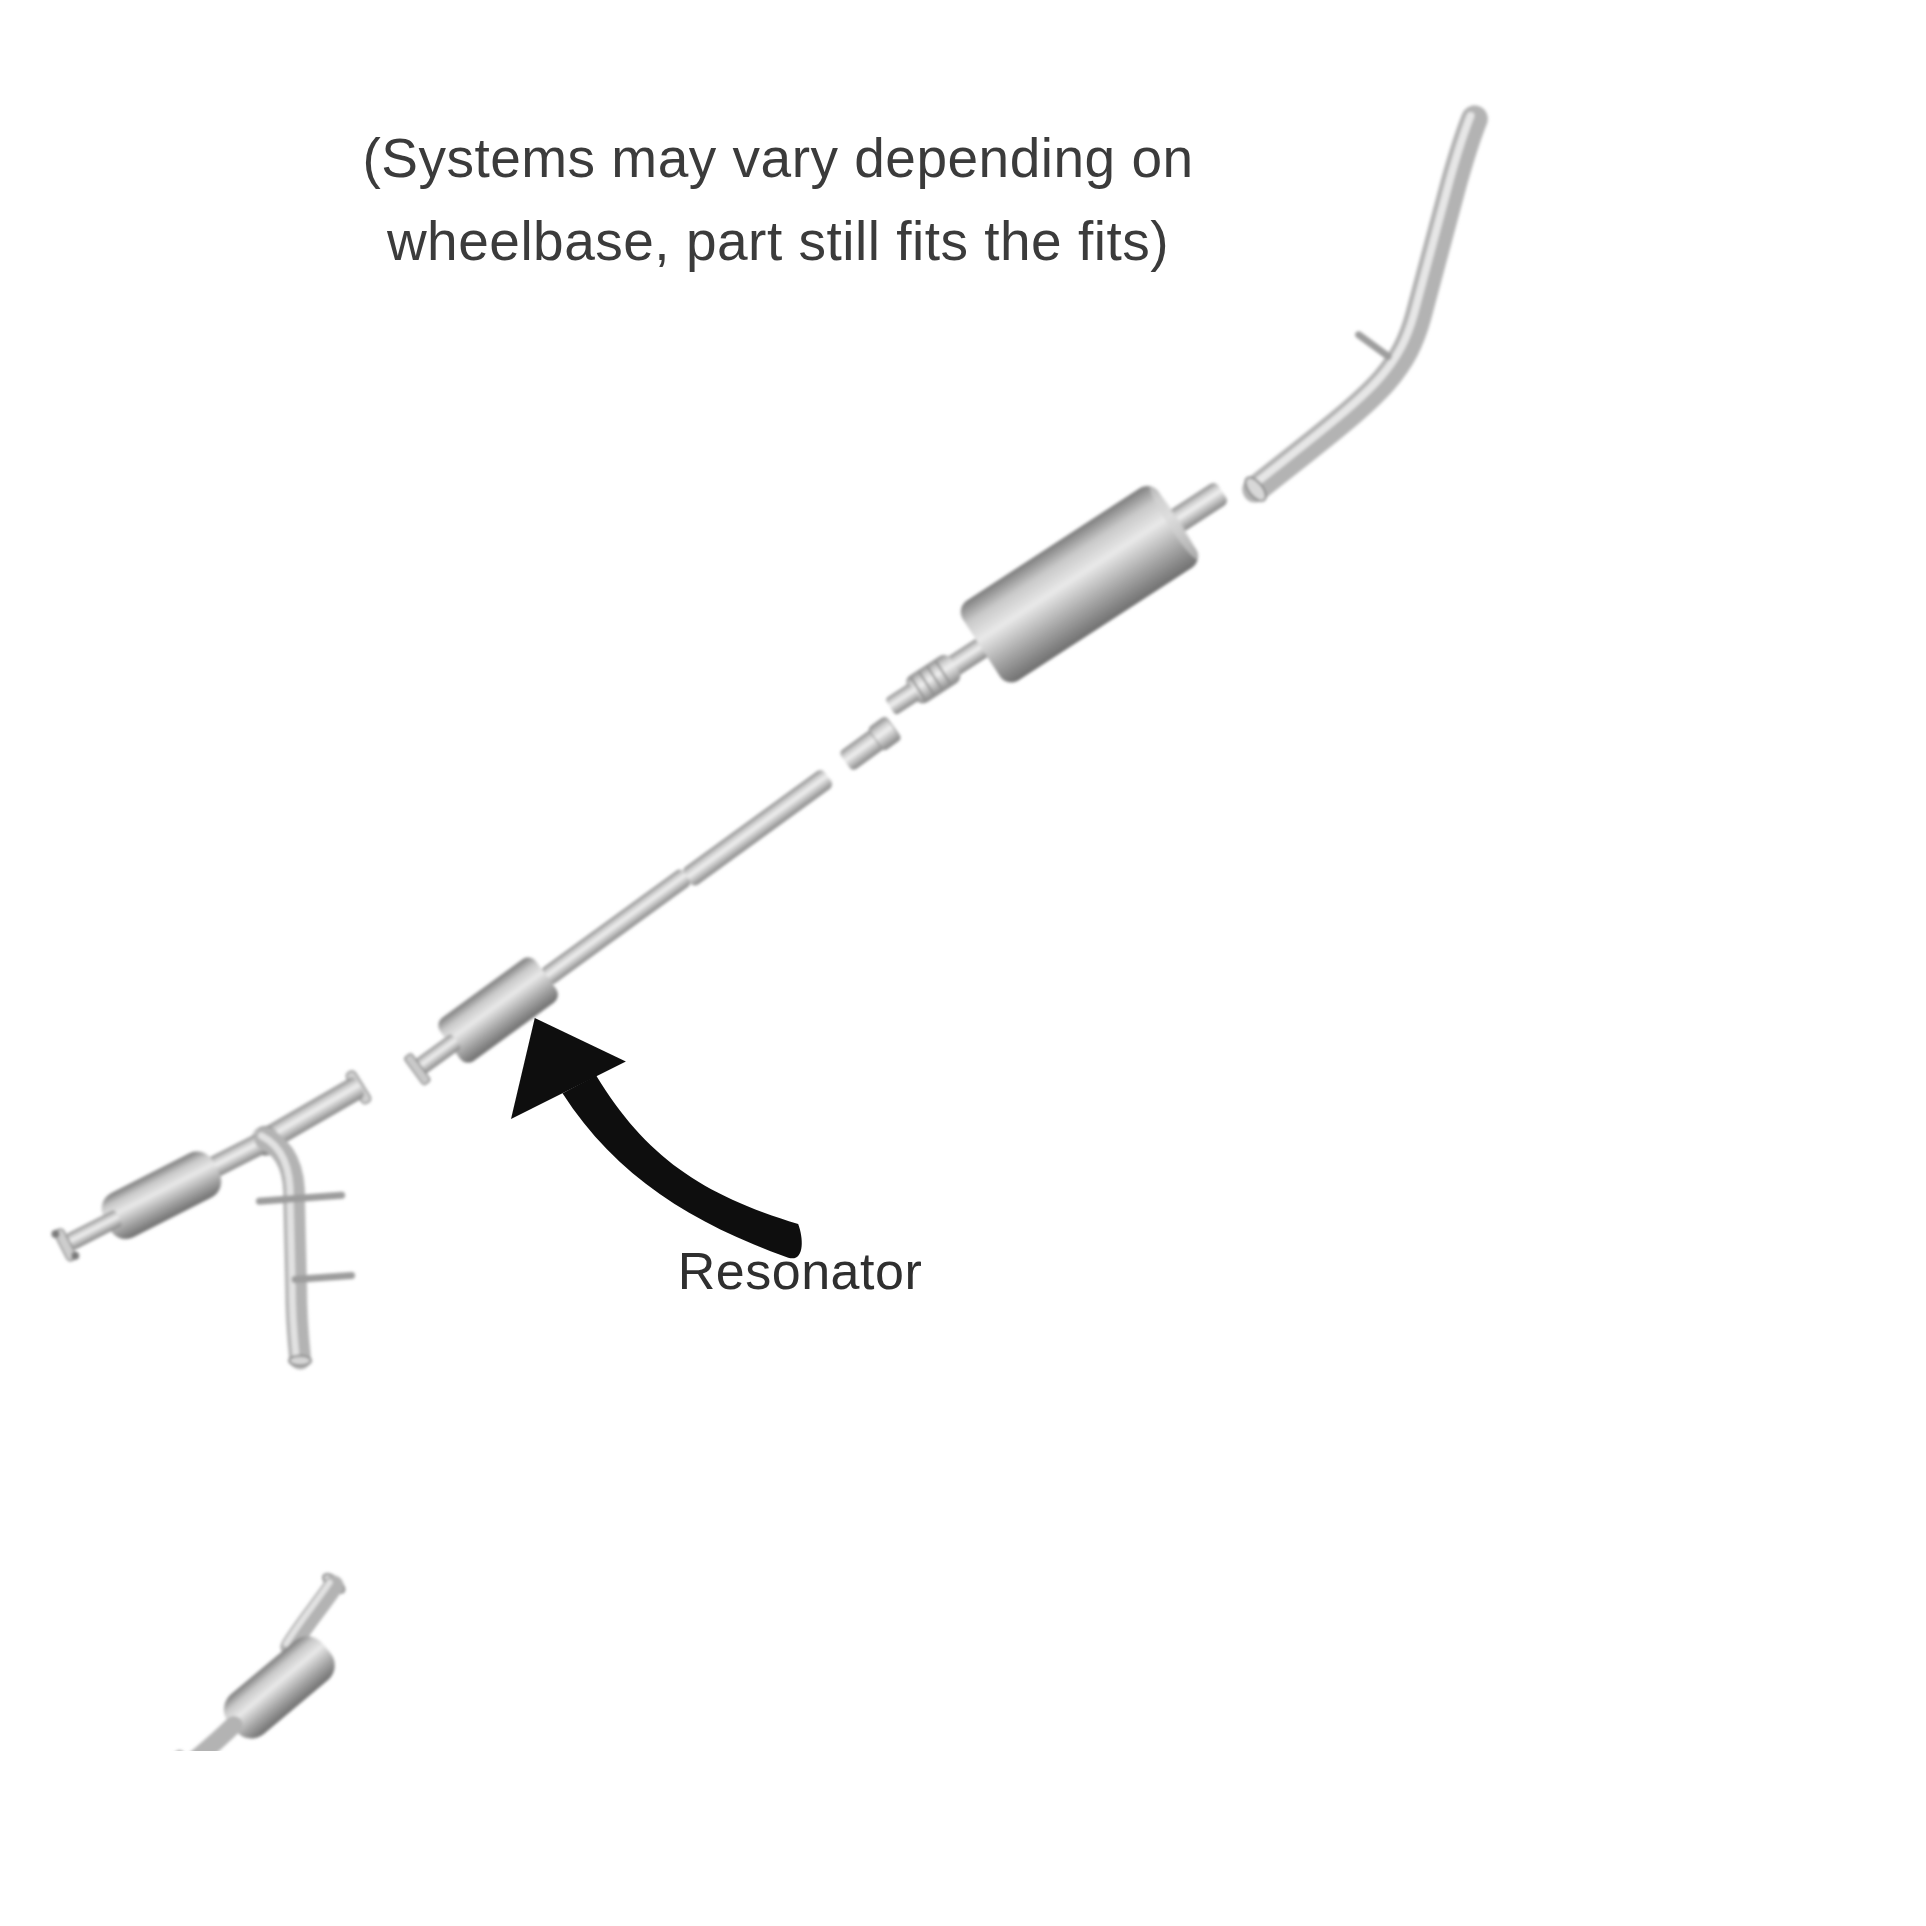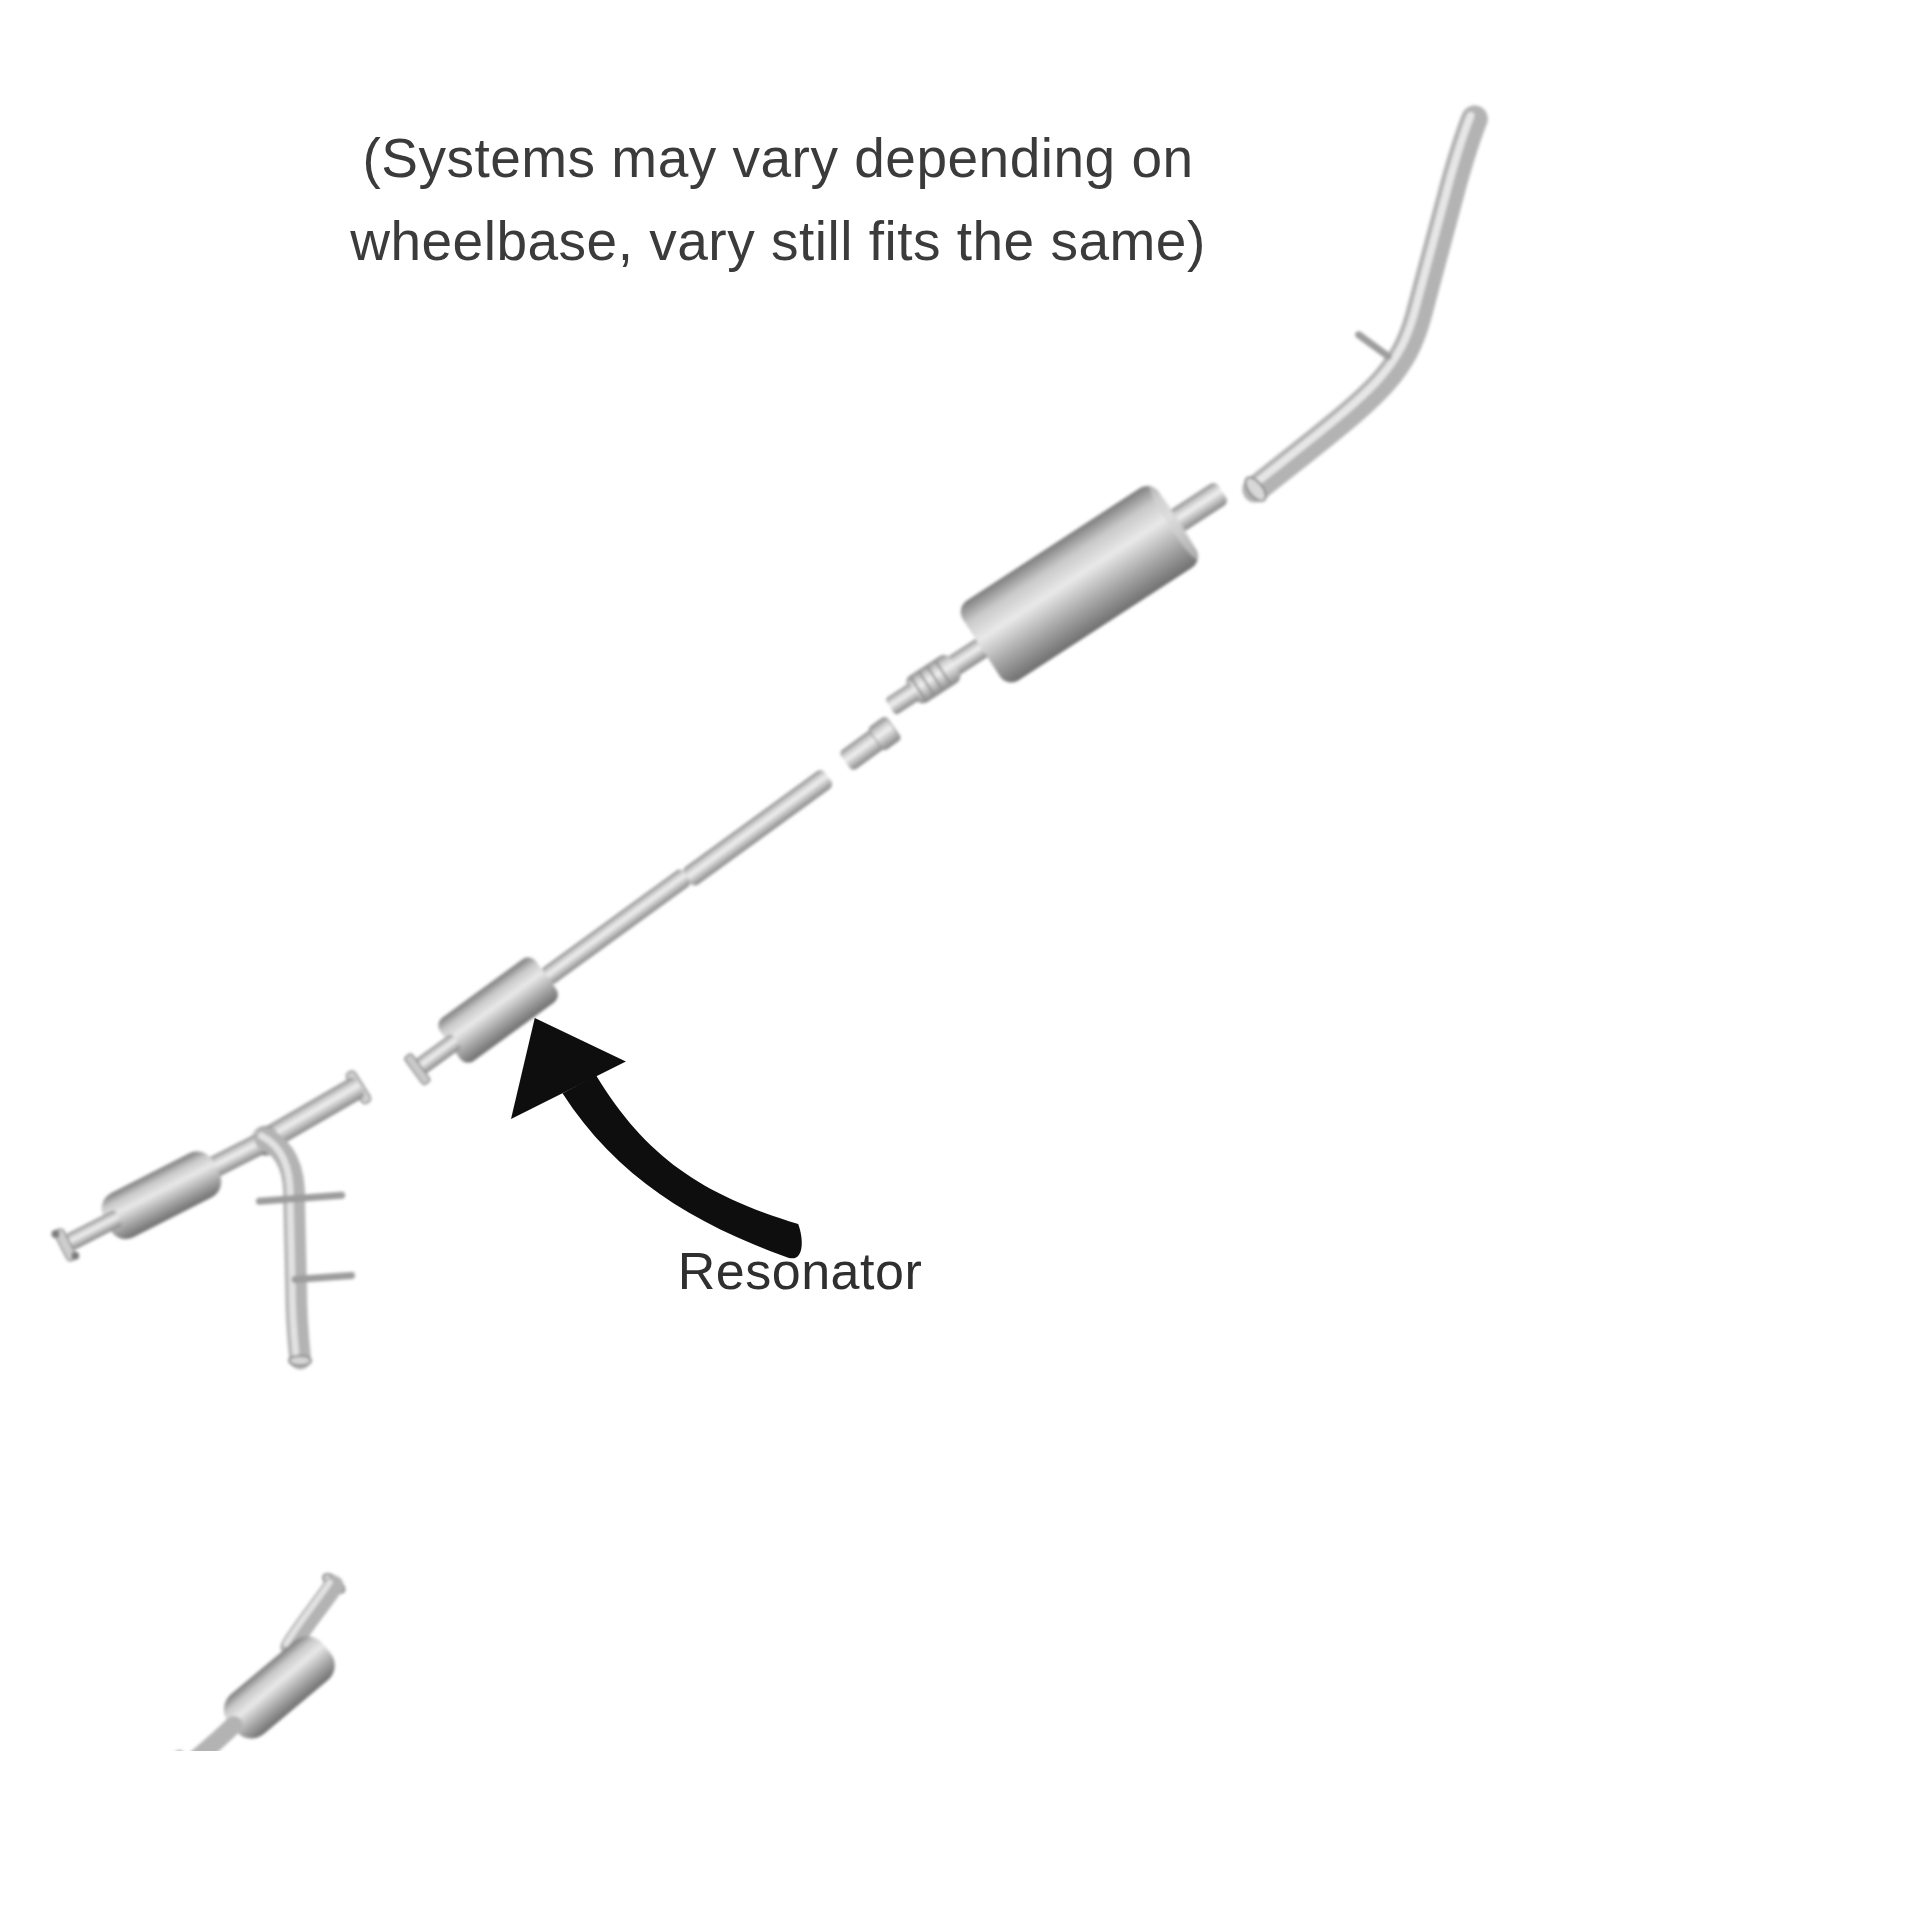--- a/index.html
+++ b/index.html
@@ -38,21 +38,21 @@
   }
   svg.diagram{position:absolute;left:0;top:0;}
 </style>
 </head>
 <body>
 
 <div class="canvas">
 
   <div class="caption">
     <span>(Systems may vary depending on</span>
-    <span>wheelbase, vary still fits the same)</span>
+    <span>wheelbase, part still fits the fits)</span>
   </div>
 
   <svg class="diagram" width="1927" height="1927" viewBox="0 0 1946 1946" xmlns="http://www.w3.org/2000/svg">
     <defs>
       <linearGradient id="pg" x1="0" y1="0" x2="0" y2="1">
         <stop offset="0" stop-color="#8f8f8f"></stop>
         <stop offset="0.25" stop-color="#d2d2d2"></stop>
         <stop offset="0.45" stop-color="#f0f0f0"></stop>
         <stop offset="0.72" stop-color="#bdbdbd"></stop>
         <stop offset="1" stop-color="#858585"></stop>

